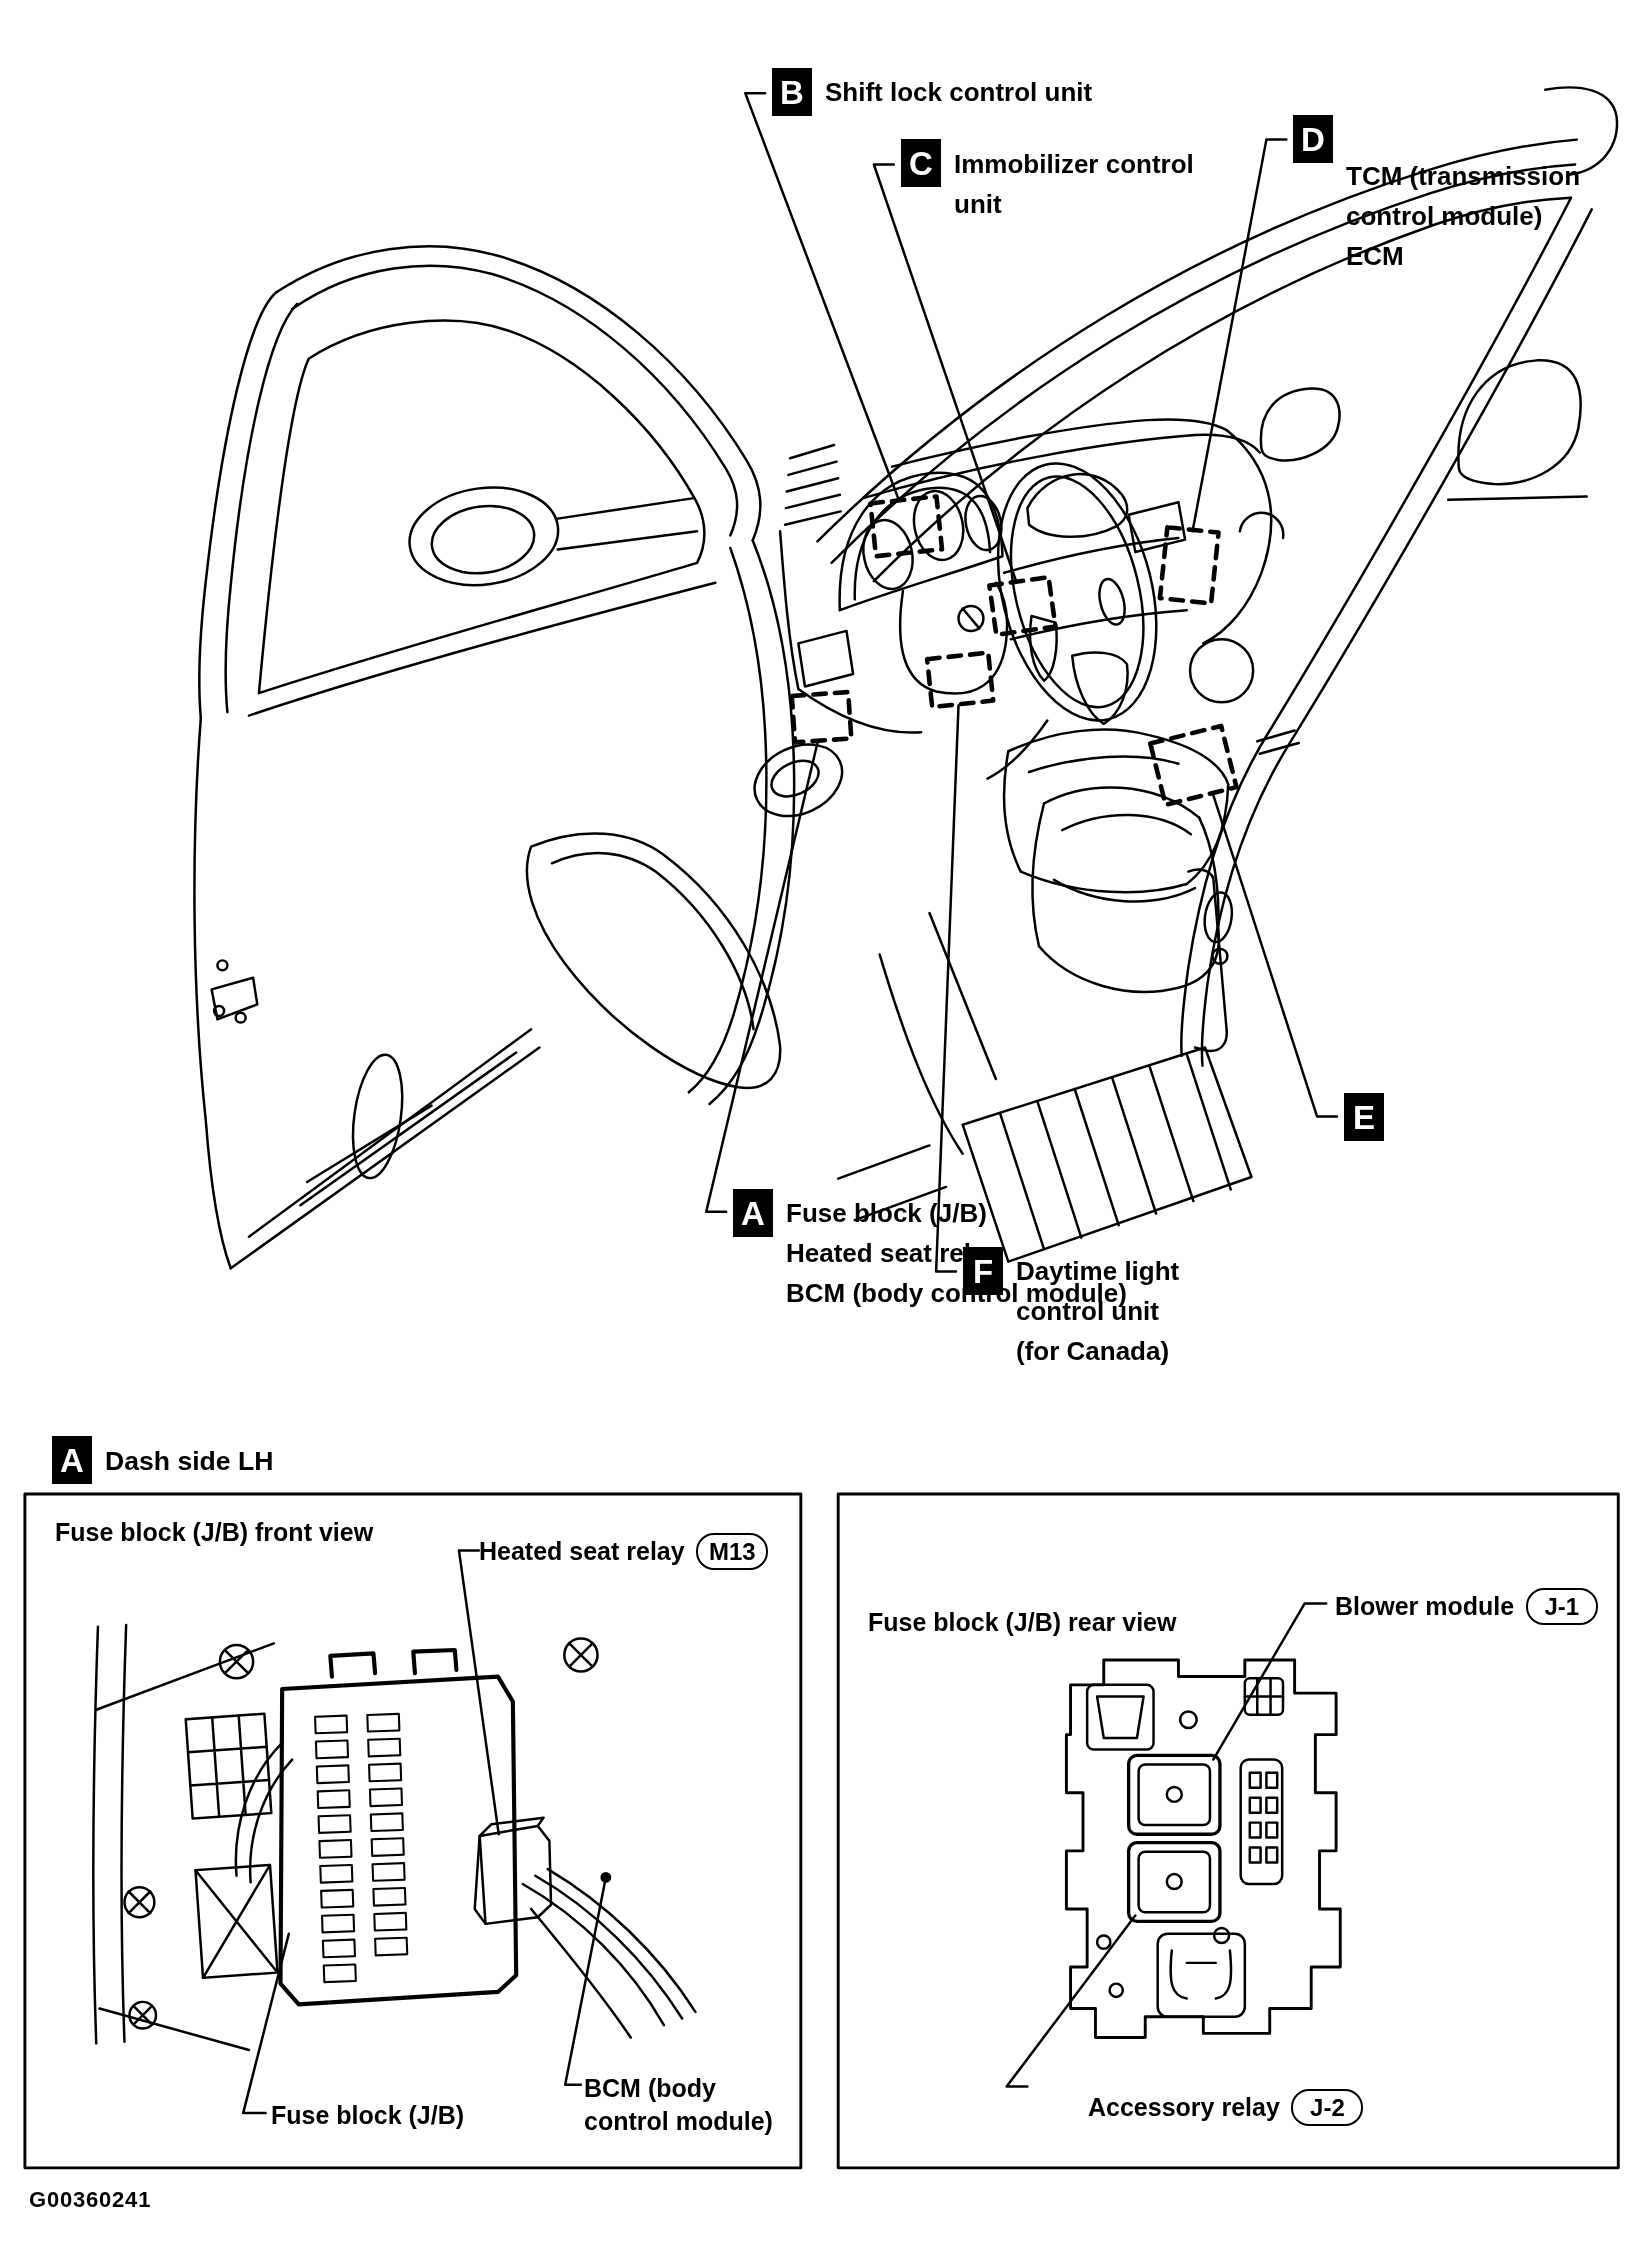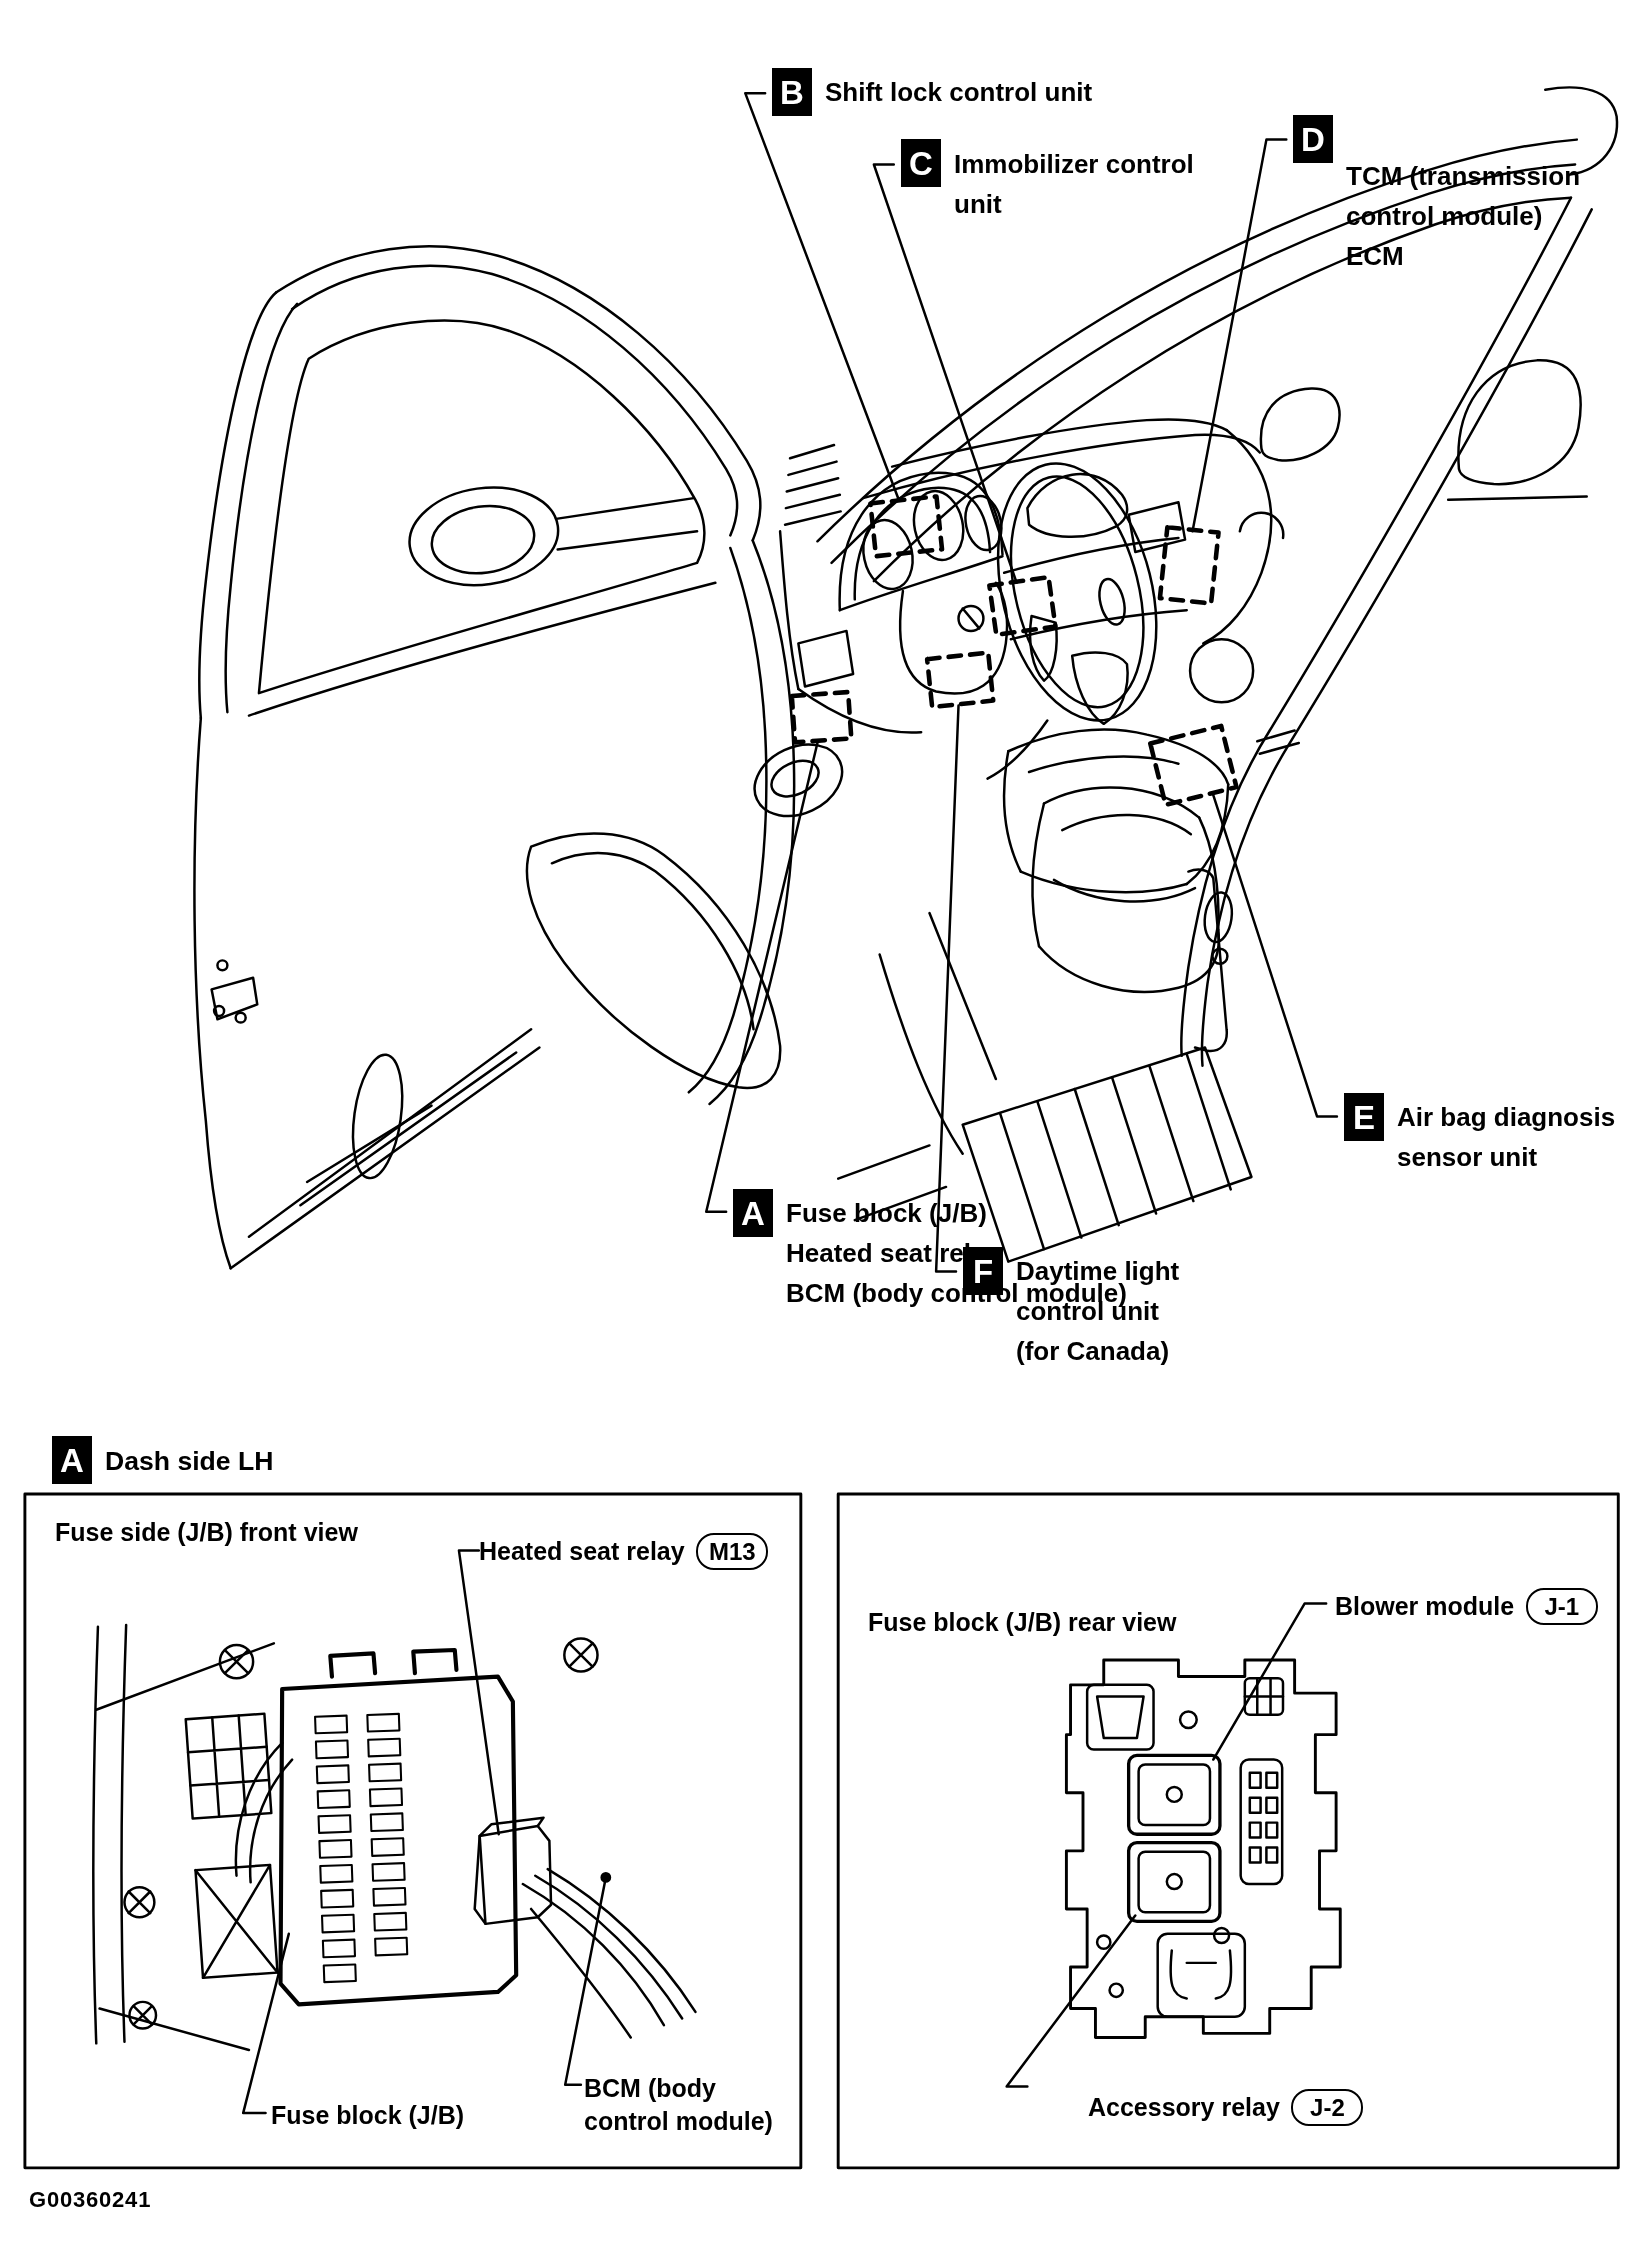--- a/index.html
+++ b/index.html
@@ -253,43 +253,39 @@
   </div>
 
   <div class="tag" style="left:1293px;top:115px;">D</div>
   <div class="callout" style="left:1346px;top:119px;margin-top:37px;">
     <div>TCM (transmission</div>
     <div>control module)</div>
     <div>ECM</div>
   </div>
 
   <div class="tag" style="left:1344px;top:1093px;">E</div>
-  <div class="callout" style="left:1397px;top:1097px;">
-    <div>Air bag diagnosis</div>
-    <div>sensor unit</div>
-  </div>
 
   <div class="tag" style="left:733px;top:1189px;">A</div>
   <div class="callout" style="left:786px;top:1193px;">
     <div>Fuse block (J/B)</div>
     <div>Heated seat relay</div>
     <div>BCM (body control module)</div>
   </div>
 
   <div class="tag" style="left:963px;top:1247px;">F</div>
   <div class="callout" style="left:1016px;top:1251px;">
     <div>Daytime light</div>
     <div>control unit</div>
     <div>(for Canada)</div>
   </div>
 
   <div class="tag" style="left:52px;top:1436px;">A</div>
   <div class="callout" style="left:105px;top:1441px;font-size:26.6px;">Dash side LH</div>
 
-  <div class="ptitle" style="left:55px;top:1519px;">Fuse side (J/B) front view</div>
+  <div class="ptitle" style="left:55px;top:1519px;">Fuse block (J/B) front view</div>
   <div class="pcall" style="left:479px;top:1533px;">
     <span>Heated seat relay</span>
     <span class="pill">M13</span>
   </div>
   <div class="plabel" style="left:271px;top:2099px;">Fuse block (J/B)</div>
   <div class="plabel" style="left:584px;top:2072px;">
     <div>BCM (body</div>
     <div>control module)</div>
   </div>
 

